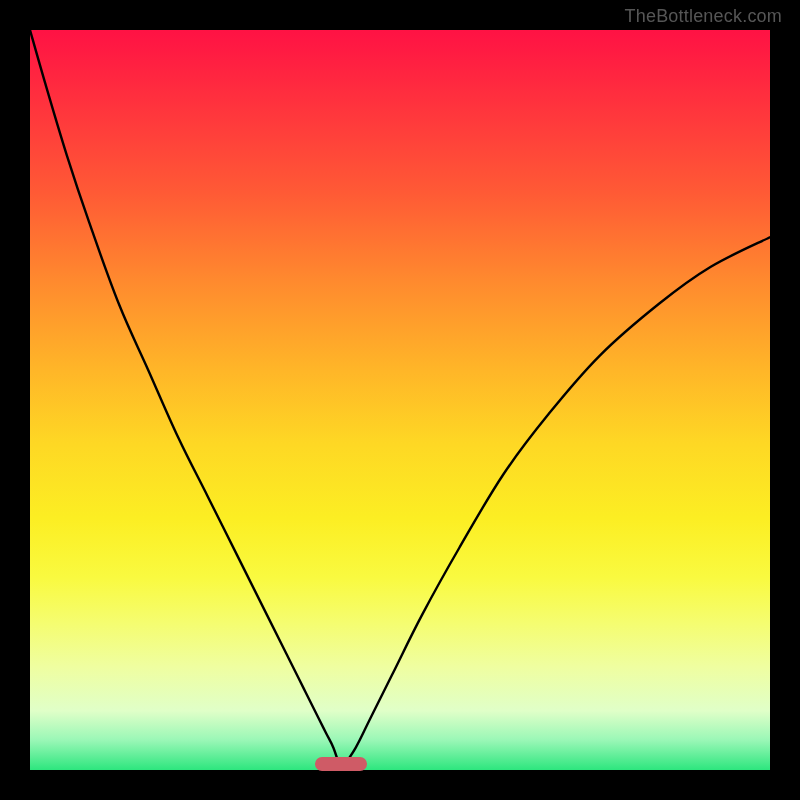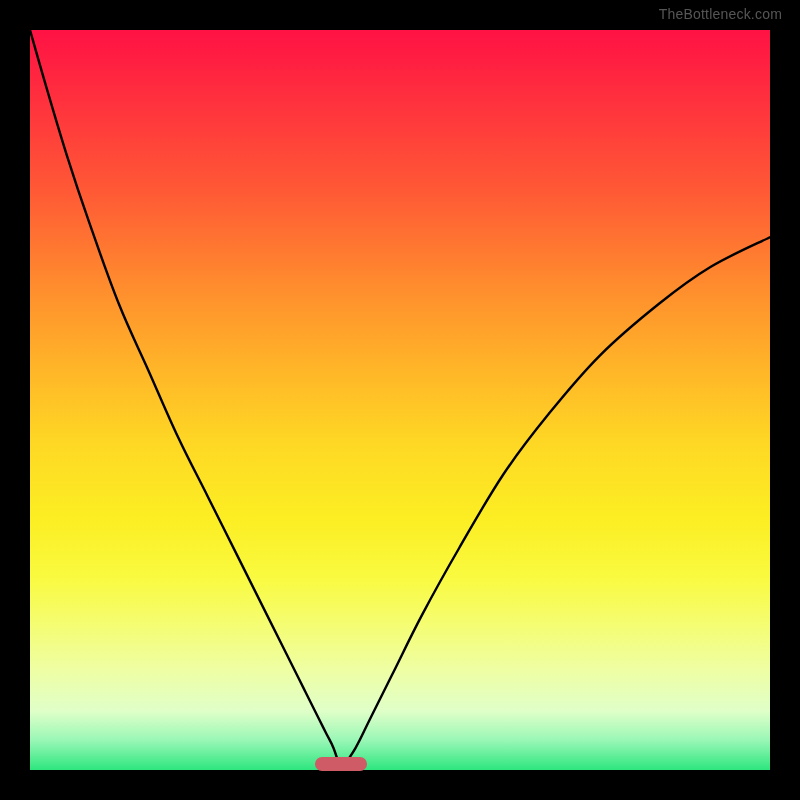--- a/index.html
+++ b/index.html
@@ -8,21 +8,21 @@
     position: relative;
     width: 800px;
     height: 800px;
     background: #000;
   }
   .watermark {
     position: absolute;
     top: 6px;
     right: 18px;
     font-family: Arial, Helvetica, sans-serif;
-    font-size: 14px;
+    font-size: 18px;
     font-weight: 400;
     color: #565656;
     letter-spacing: 0.2px;
     z-index: 10;
   }
   .plot {
     position: absolute;
     left: 30px;
     top: 30px;
     width: 740px;

